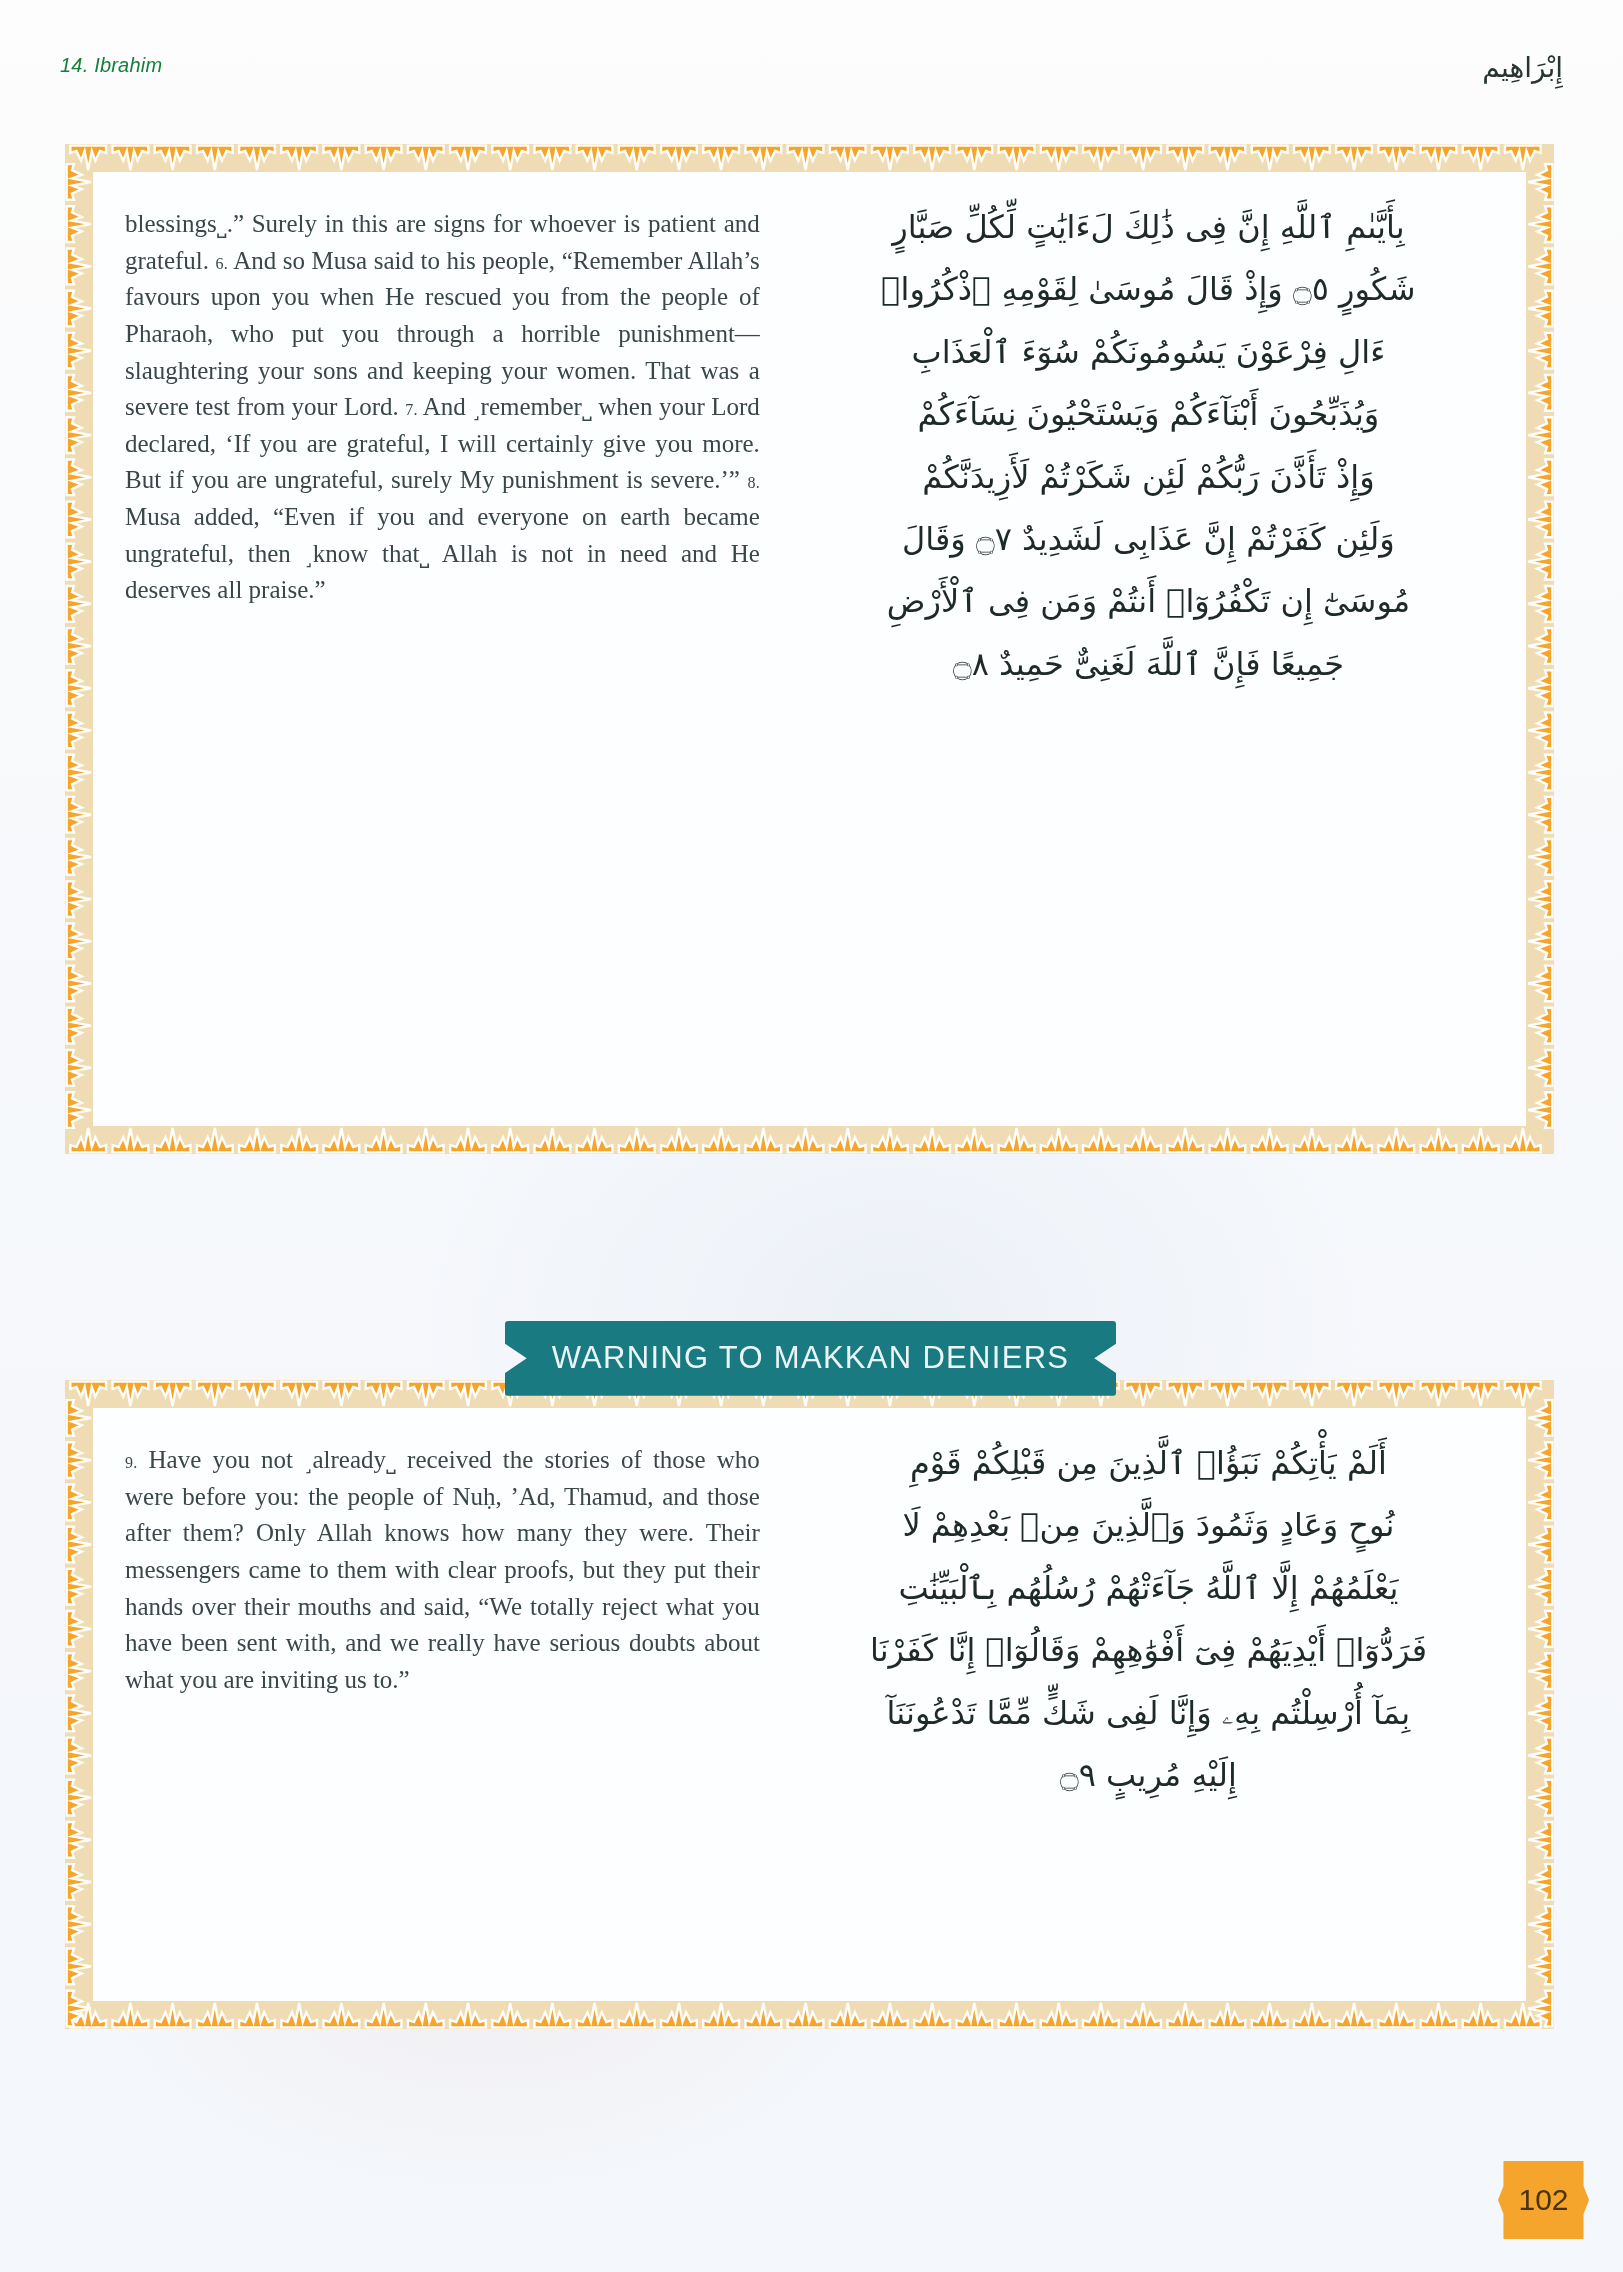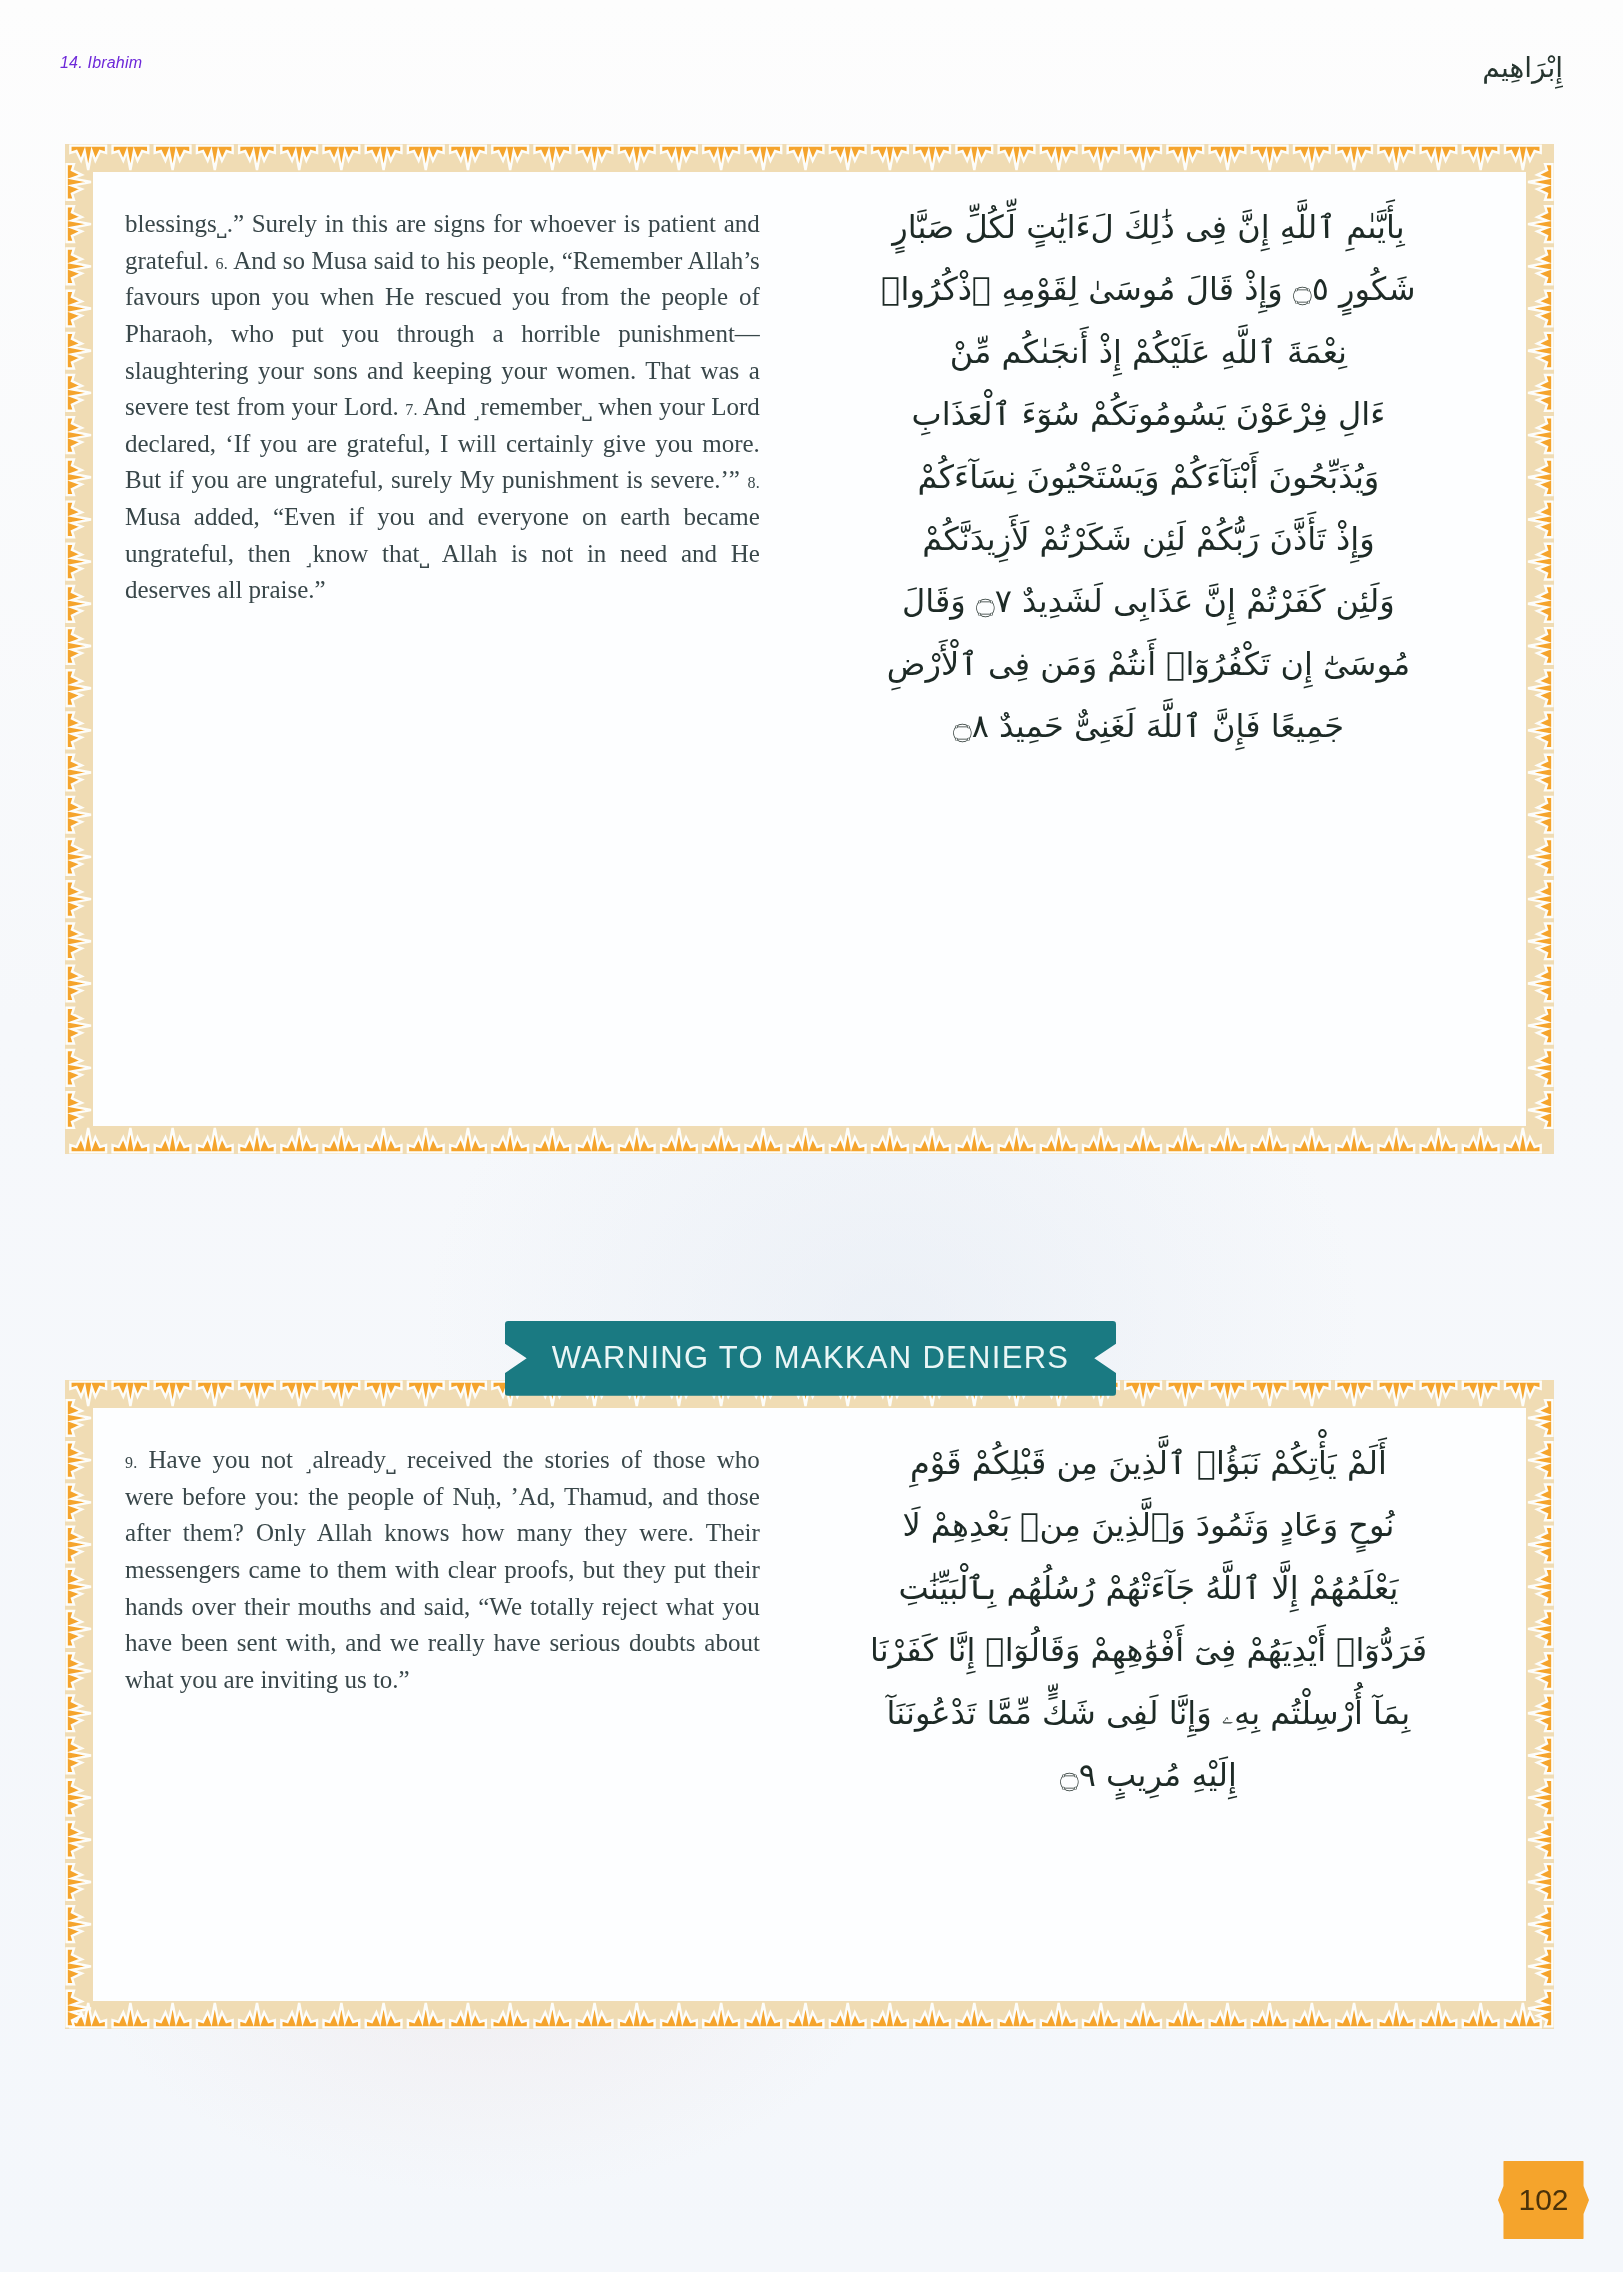--- a/index.html
+++ b/index.html
@@ -31,22 +31,22 @@
     top: 54px;
     left: 60px;
     right: 60px;
     display: flex;
     justify-content: space-between;
     align-items: flex-start;
   }
   .rh-left {
     font-family: "Liberation Sans", sans-serif;
     font-style: italic;
-    font-size: 16px;
-    color: #6d28d9;
+    font-size: 20px;
+    color: #15803d;
     letter-spacing: 0.2px;
   }
   .rh-right {
     font-size: 28px;
     color: #26352f;
     direction: rtl;
     line-height: 1;
     font-family: "DejaVu Sans", sans-serif;
     text-align: center;
   }
@@ -1580,21 +1580,20 @@
           L14.52 -6.6
           L22 -9
           L22 0 Z" fill="#f5a42c" stroke="#fdfdfa" stroke-width="3"></path>
       </g>
     </svg>
 
   <div class="panel-inner">
     <div class="col-ar">
         <p>بِأَيَّىٰمِ ٱللَّهِ إِنَّ فِى ذَٰلِكَ لَءَايَٰتٍ لِّكُلِّ صَبَّارٍ</p>
         <p>شَكُورٍ ۝٥ وَإِذْ قَالَ مُوسَىٰ لِقَوْمِهِ ٱذْكُرُوا۟</p>
-        <p>نِعْمَةَ ٱللَّهِ عَلَيْكُمْ إِذْ أَنجَىٰكُم مِّنْ</p>
         <p>ءَالِ فِرْعَوْنَ يَسُومُونَكُمْ سُوٓءَ ٱلْعَذَابِ</p>
         <p>وَيُذَبِّحُونَ أَبْنَآءَكُمْ وَيَسْتَحْيُونَ نِسَآءَكُمْ</p>
         <p>وَإِذْ تَأَذَّنَ رَبُّكُمْ لَئِن شَكَرْتُمْ لَأَزِيدَنَّكُمْ</p>
         <p>وَلَئِن كَفَرْتُمْ إِنَّ عَذَابِى لَشَدِيدٌ ۝٧ وَقَالَ</p>
         <p>مُوسَىٰٓ إِن تَكْفُرُوٓا۟ أَنتُمْ وَمَن فِى ٱلْأَرْضِ</p>
         <p>جَمِيعًا فَإِنَّ ٱللَّهَ لَغَنِىٌّ حَمِيدٌ ۝٨</p>
       </div>
     <div class="col-en">
         <p>blessings˽.” Surely in this are signs for whoever is patient and grateful. <span class="vnum">6.</span> And so Musa said to his people, “Remember Allah’s favours upon you when He rescued you from the people of Pharaoh, who put you through a horrible punishment—slaughtering your sons and keeping your women. That was a severe test from your Lord. <span class="vnum">7.</span> And ˼remember˽ when your Lord declared, ‘If you are grateful, I will certainly give you more. But if you are ungrateful, surely My punishment is severe.’” <span class="vnum">8.</span> Musa added, “Even if you and everyone on earth became ungrateful, then ˼know that˽ Allah is not in need and He deserves all praise.”</p>
       </div>

